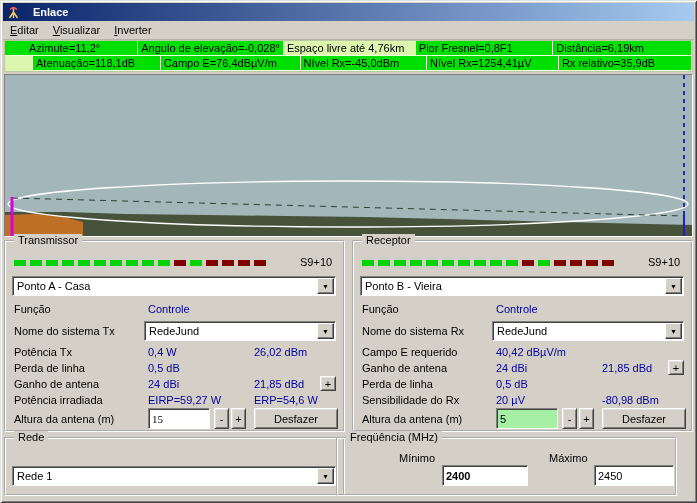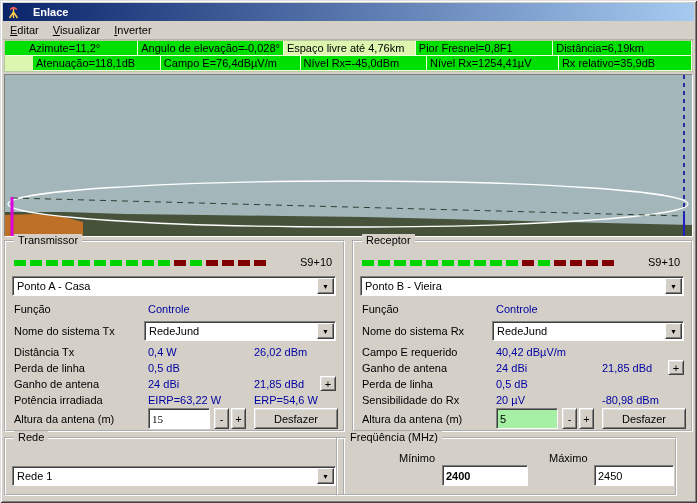--- a/index.html
+++ b/index.html
@@ -144,34 +144,34 @@
 
     <span class="lbl" style="left:8px;top:61px">Função</span>
     <span class="val" style="left:142px;top:61px">Controle</span>
 
     <span class="lbl" style="left:8px;top:83px">Nome do sistema Tx</span>
     <div class="combo" style="left:138px;top:79px;width:192px">
       <span class="combo-text">RedeJund</span>
       <span class="combo-btn">▼</span>
     </div>
 
-    <span class="lbl" style="left:8px;top:104px">Distância Tx</span>
+    <span class="lbl" style="left:8px;top:104px">Potência Tx</span>
     <span class="val" style="left:142px;top:104px">0,4 W</span>
     <span class="val" style="left:248px;top:104px">26,02 dBm</span>
 
     <span class="lbl" style="left:8px;top:120px">Perda de linha</span>
     <span class="val" style="left:142px;top:120px">0,5 dB</span>
 
     <span class="lbl" style="left:8px;top:136px">Ganho de antena</span>
     <span class="val" style="left:142px;top:136px">24 dBi</span>
     <span class="val" style="left:248px;top:136px">21,85 dBd</span>
     <div class="btn" style="left:314px;top:134px;width:16px;height:15px">+</div>
 
     <span class="lbl" style="left:8px;top:152px">Potência irradiada</span>
-    <span class="val" style="left:142px;top:152px">EIRP=63,22 W</span>
+    <span class="val" style="left:142px;top:152px">EIRP=59,27 W</span>
     <span class="val" style="left:248px;top:152px">ERP=54,6 W</span>
 
     <span class="lbl" style="left:8px;top:171px">Altura da antena (m)</span>
     <input class="edit" style="left: 142px; top: 166px; width: 62px; font-family: Liberation Serif, serif;" value="15">
     <div class="btn" style="left:208px;top:166px;width:15px;height:21px">-</div>
     <div class="btn" style="left:225px;top:166px;width:15px;height:21px">+</div>
     <div class="btn" style="left:248px;top:166px;width:84px;height:21px">Desfazer</div>
   </div>
 
   <div class="grp" style="top:240px;left:352px;width:341px;height:192px">

